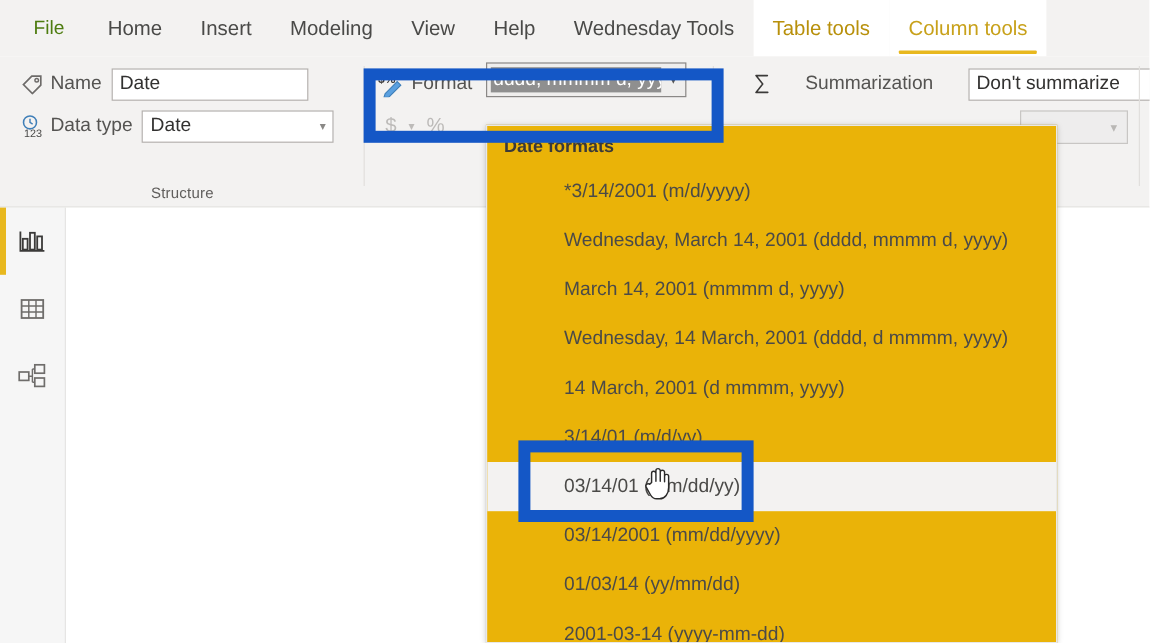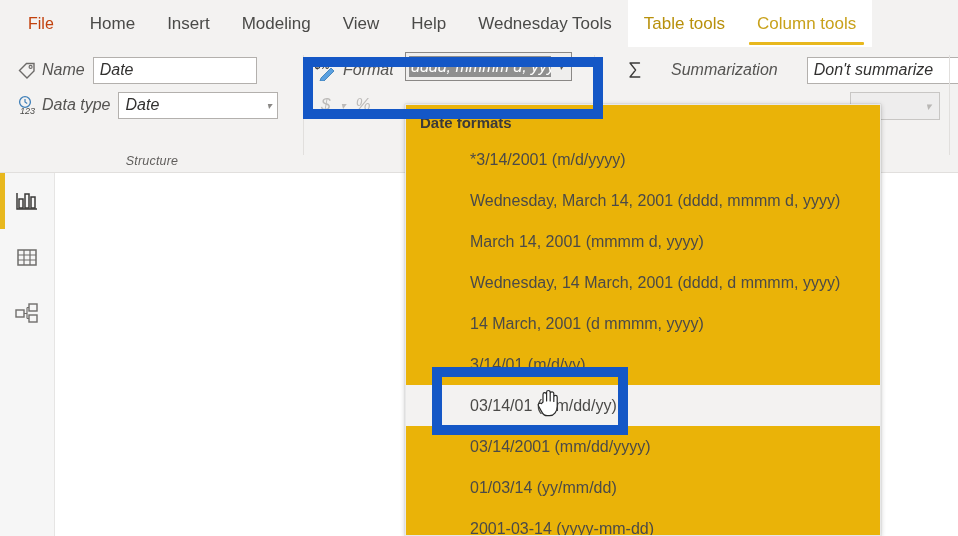--- a/index.html
+++ b/index.html
@@ -19,34 +19,33 @@
   }
   .tab{
     position:relative;
     height:47px;
     display:flex;align-items:center;justify-content:center;
     padding:0 16px;
     font-size:17px;color:#4a4a48;
     white-space:nowrap;
     cursor:default;
   }
-  .tab.file{padding-left:28px;padding-right:20px;font-size:16px;color:#c2410c;margin-top:40px;}
+  .tab.file{padding-left:28px;padding-right:20px;font-size:16px;color:#4d7c0f;margin-top:40px;}
   .tab.ctx{color:#b8900b;background:#ffffff;}
   .tab.ctx.active{color:#c8a11a;}
   .tab.ctx.active:after{
     content:"";position:absolute;left:8px;right:8px;bottom:2px;height:3px;
     background:#e8b81e;border-radius:1px;
   }
 
   
   .ribbon{
     position:absolute;left:0;top:47px;width:958px;height:125px;
     background:#f3f2f1;
     border-bottom:1px solid #e1dfdd;
-    font-style:italic;
   }
 
   
   .grp-structure{position:absolute;left:0;top:0;width:304px;height:124px;}
   .grp-sep{position:absolute;top:8px;width:1px;height:100px;background:#e1dfdd;}
 
   .fieldrow{position:absolute;display:flex;align-items:center;height:30px;}
   .fi-icon{
     width:30px;height:24px;display:flex;align-items:center;justify-content:center;
     color:#666;flex:0 0 auto;

